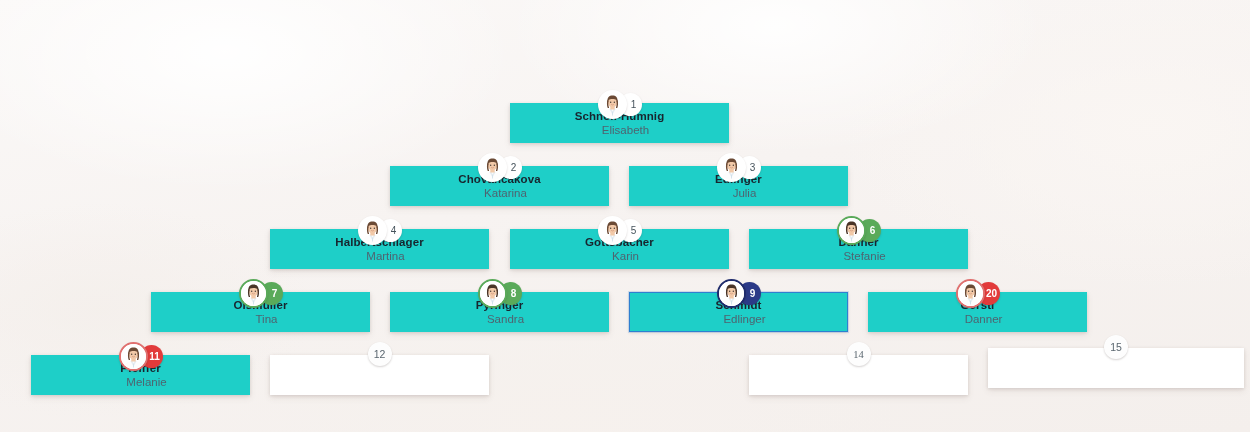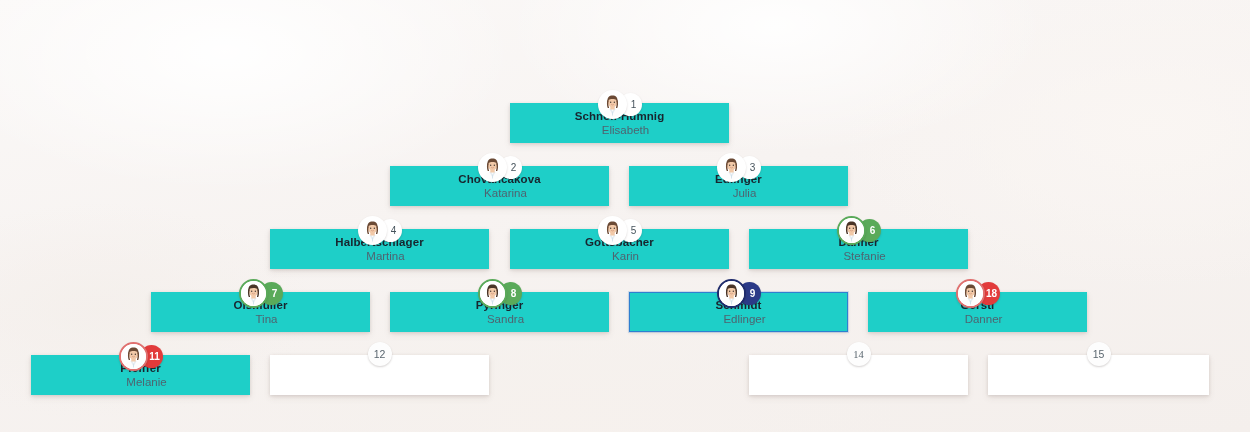--- a/index.html
+++ b/index.html
@@ -375,21 +375,21 @@
             <path d="M16.5 22 h7 v6 h-7 z" fill="#f2c9a8"></path>
             <ellipse cx="20" cy="16" rx="7.6" ry="8.4" fill="#f2c9a8"></ellipse>
             <path d="M11.8 16.5 C11 8.5 15 5.5 20 5.5 C25 5.5 29 8.5 28.2 16.5 L26.6 16.5 C26.9 12.6 25.8 11.2 20 11.2 C14.2 11.2 13.1 12.6 13.4 16.5 Z" fill="#6b4a35"></path>
             <path d="M11.6 13 C10.6 18 11.2 23 12.4 25.5 L14.6 25.5 C13.4 22 13 18 13.6 13.6 Z" fill="#6b4a35"></path>
             <path d="M28.4 13 C29.4 18 28.8 23 27.6 25.5 L25.4 25.5 C26.6 22 27 18 26.4 13.6 Z" fill="#6b4a35"></path>
             <ellipse cx="17.1" cy="16.4" rx="1.05" ry="1.25" fill="#39312c"></ellipse>
             <ellipse cx="22.9" cy="16.4" rx="1.05" ry="1.25" fill="#39312c"></ellipse>
             <path d="M18.2 20.2 q1.8 1.5 3.6 0" stroke="#c98d74" stroke-width="0.9" fill="none" stroke-linecap="round"></path>
           </svg>
         </div>
-        <div class="badge colored" style="background: rgb(226, 59, 59); color: rgb(255, 255, 255);">18</div>
+        <div class="badge colored" style="background: rgb(226, 59, 59); color: rgb(255, 255, 255);">20</div>
       </div>
     </div>
     <div class="node" style="left: 31px; top: 341px; width: 219px; height: 56px;">
       <div class="node-box">
         <div class="node-last">Pfeiffer</div>
         <div class="node-first">Melanie</div>
       </div>
       <div class="avatar-cluster">
         <div class="avatar" style="border-color: rgb(224, 112, 111);">
           <svg viewBox="0 0 40 40" xmlns="http://www.w3.org/2000/svg">
@@ -415,19 +415,19 @@
       <div class="avatar-cluster">
         <div class="badge" style="background: rgb(253, 253, 253); color: rgb(90, 102, 111);">12</div>
       </div>
     </div>
     <div class="node is-empty" style="left: 749px; top: 341px; width: 219px; height: 56px;">
       <div class="node-box"></div>
       <div class="avatar-cluster">
         <div class="badge" style="background: rgb(253, 253, 253); color: rgb(90, 102, 111); font-family: Liberation Serif, serif;">14</div>
       </div>
     </div>
-    <div class="node is-empty" style="left: 988px; top: 341px; width: 221px; height: 56px;">
+    <div class="node is-empty" style="left: 988px; top: 334px; width: 256px; height: 56px;">
       <div class="node-box"></div>
       <div class="avatar-cluster">
         <div class="badge" style="background: rgb(253, 253, 253); color: rgb(90, 102, 111);">15</div>
       </div>
     </div>
   </div>
 
 </body></html>

